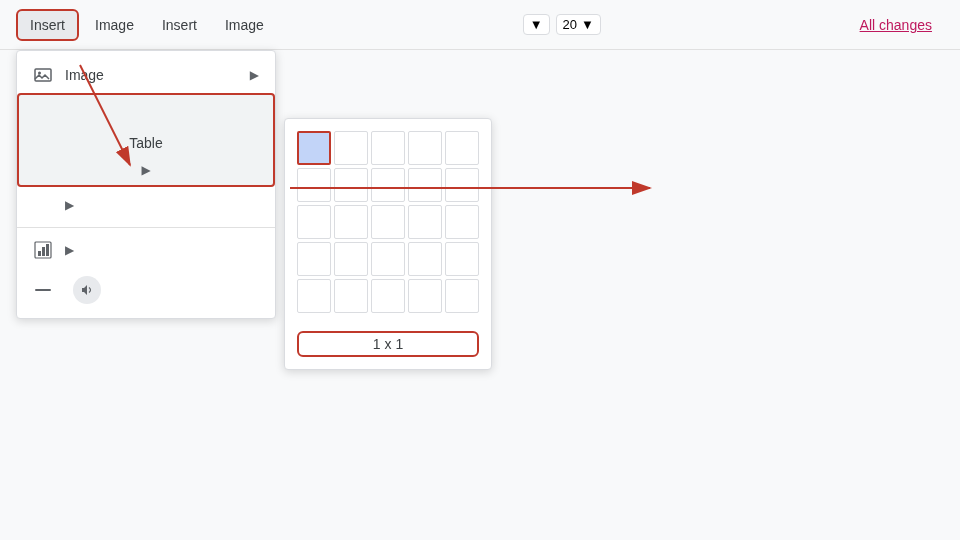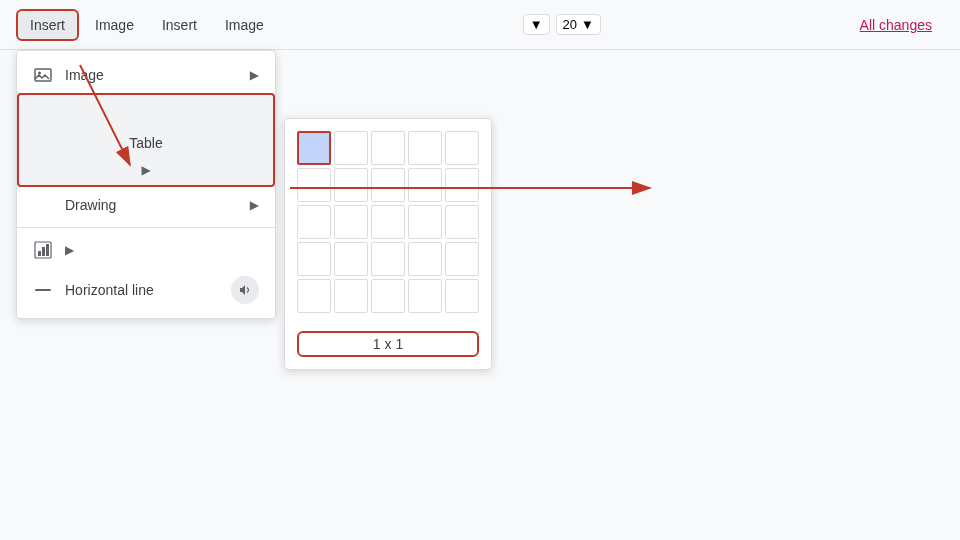--- a/index.html
+++ b/index.html
@@ -243,21 +243,20 @@
     </div>
 
     <div class="dropdown-item highlighted">
       <span class="icon" style="width:20px;"></span>
       <span class="item-label">Table</span>
       <span class="arrow play-icon">▶</span>
     </div>
 
     <div class="dropdown-item">
       <span class="icon" style="width:20px;"></span>
-      <span class="item-label">Drawing</span>
       <span class="arrow play-icon">▶</span>
     </div>
 
     <div class="divider"></div>
 
     <div class="dropdown-item">
       <span class="icon">
         <svg width="20" height="20" viewBox="0 0 20 20" fill="none">
           <rect x="2" y="2" width="16" height="16" rx="1" stroke="#5f6368" stroke-width="1.2" fill="none"></rect>
           <rect x="5" y="11" width="3" height="5" fill="#5f6368"></rect>
@@ -265,21 +264,20 @@
           <rect x="13" y="4" width="3" height="12" fill="#5f6368"></rect>
         </svg>
       </span>
       <span class="arrow play-icon">▶</span>
     </div>
 
     <div class="dropdown-item">
       <span class="icon" style="display:flex;align-items:center;justify-content:center;width:20px;">
         <span style="display:block;width:16px;height:2px;background:#5f6368;border-radius:1px;"></span>
       </span>
-      <span class="item-label">Horizontal line</span>
       <div class="speaker-btn">
         <svg width="14" height="14" viewBox="0 0 14 14" fill="none">
           <path d="M2 5h2l3-3v10L4 9H2V5z" fill="#5f6368"></path>
           <path d="M9 4.5c1 .8 1.5 1.5 1.5 2.5s-.5 1.7-1.5 2.5" stroke="#5f6368" stroke-width="1.2" fill="none"></path>
         </svg>
       </div>
     </div>
 
   </div>
 

